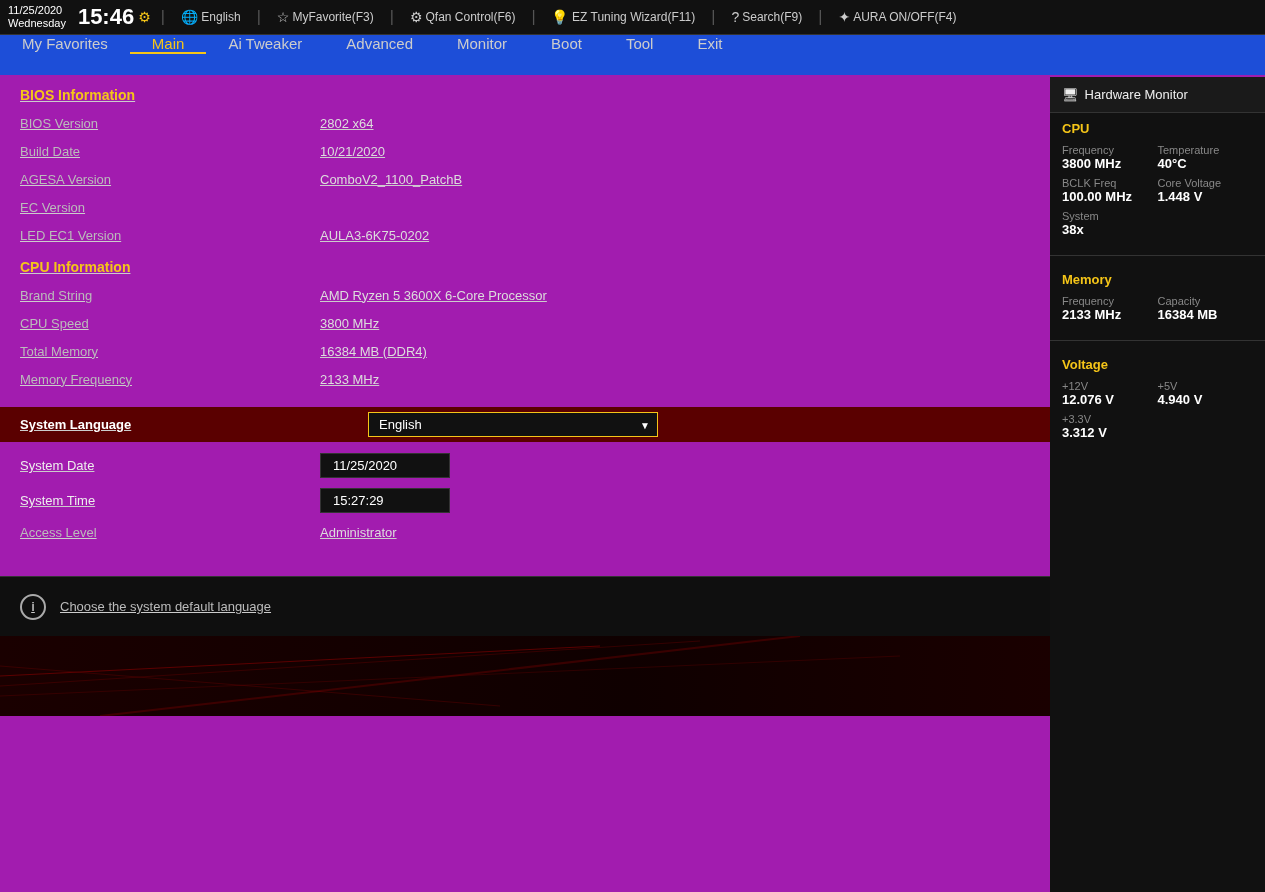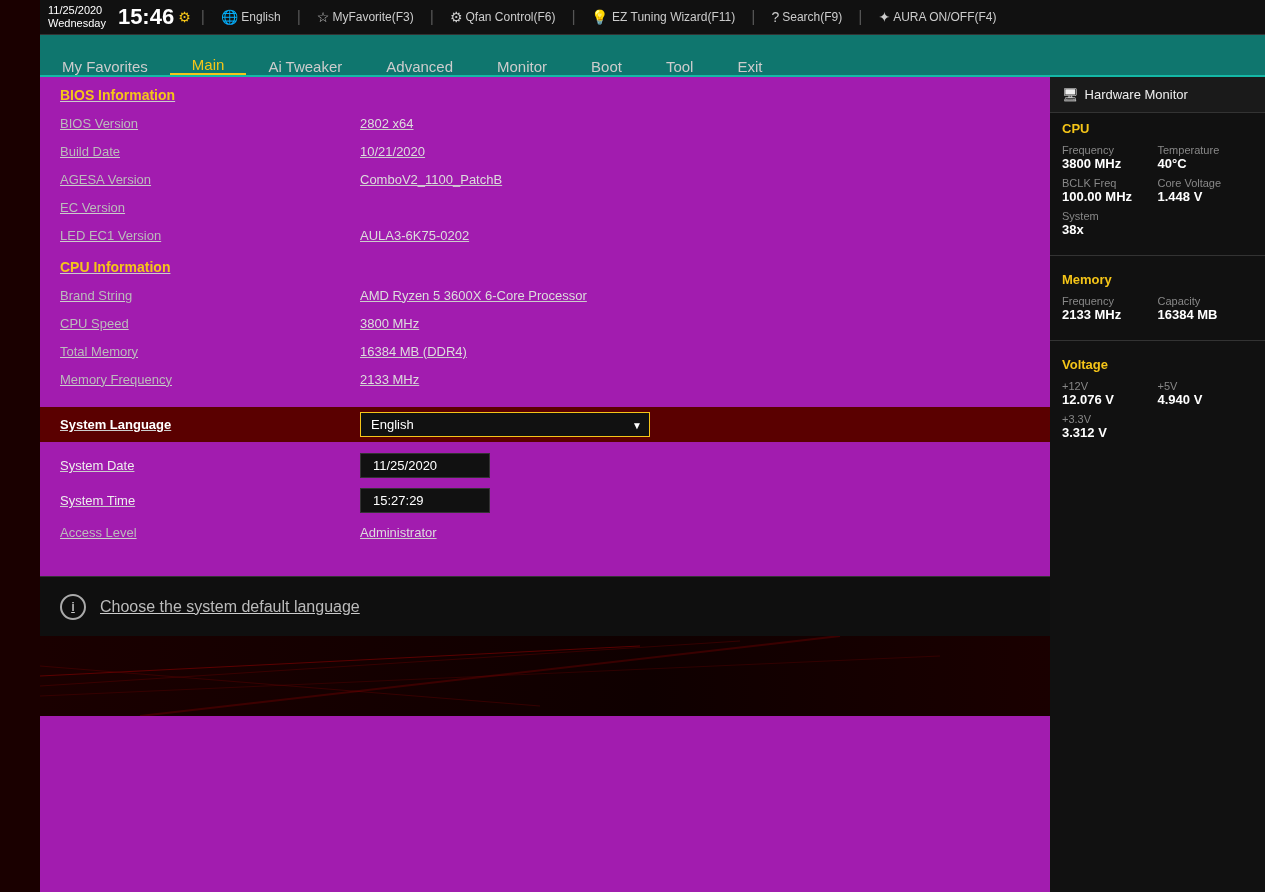--- a/index.html
+++ b/index.html
@@ -44,25 +44,25 @@
       display: flex;
       align-items: center;
       gap: 3px;
       padding: 0 6px;
       cursor: pointer;
     }
     .topbar-icon { font-size: 14px; }
 
     
     #navbar {
-      background: #0f766e;
+      background: #1d4ed8;
       height: 42px;
       display: flex;
-      align-items: flex-end;
-      border-bottom: 2px solid #14b8a6;
+      align-items: flex-start;
+      border-bottom: 2px solid #a21caf;
     }
     .nav-item {
       padding: 0 22px;
       display: flex;
       align-items: center;
       color: #ccc;
       font-size: 15px;
       cursor: pointer;
       white-space: nowrap;
     }
@@ -85,20 +85,21 @@
       color: #bbb;
       min-height: 28px;
     }
     .info-label { flex: 0 0 300px; }
     .info-value { flex: 1; color: #ddd; }
 
     
     .info-row.highlighted {
       background: #5a0000;
       color: #fff;
+      gap: 48px;
     }
     .info-row.highlighted .info-label { color: #fff; font-weight: bold; }
 
     
     .info-row.bold-label .info-label { color: #eee; font-weight: 500; }
 
     
     .dropdown-select {
       background: #111;
       border: 1px solid #f5c518;
@@ -203,32 +204,31 @@
       display: flex;
       align-items: center;
       justify-content: center;
       color: #aaa;
       font-size: 13px;
       font-weight: bold;
       flex-shrink: 0;
     }
     .info-text {
       color: #bbb;
-      font-size: 16px;
+      font-size: 13px;
     }
 
     
     #sidebar::-webkit-scrollbar { width: 4px; background: #1a1a1a; }
     #sidebar::-webkit-scrollbar-thumb { background: #333; }
 
     #page-wrapper {
       position: relative;
       width: 1265px;
       height: 652px;
-      padding-left: 40px;
     }
 
     #main-area {
       display: flex;
       flex-direction: column;
       height: calc(892px - 35px - 42px);
     }
 
     #content-sidebar-wrapper {
       display: flex;

